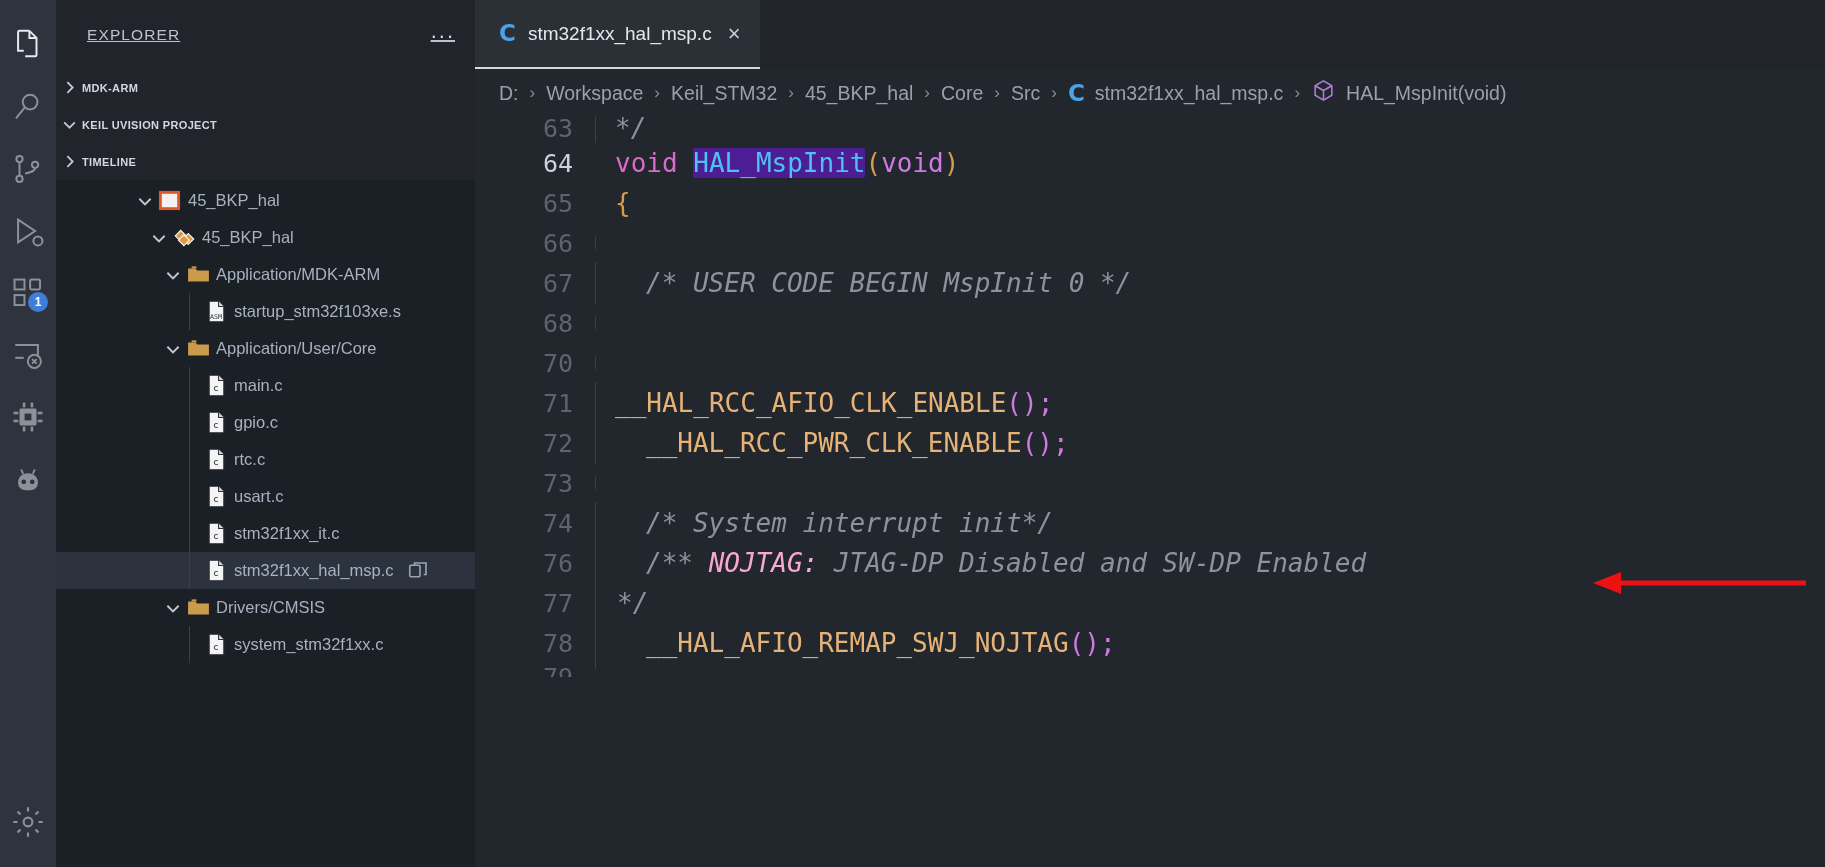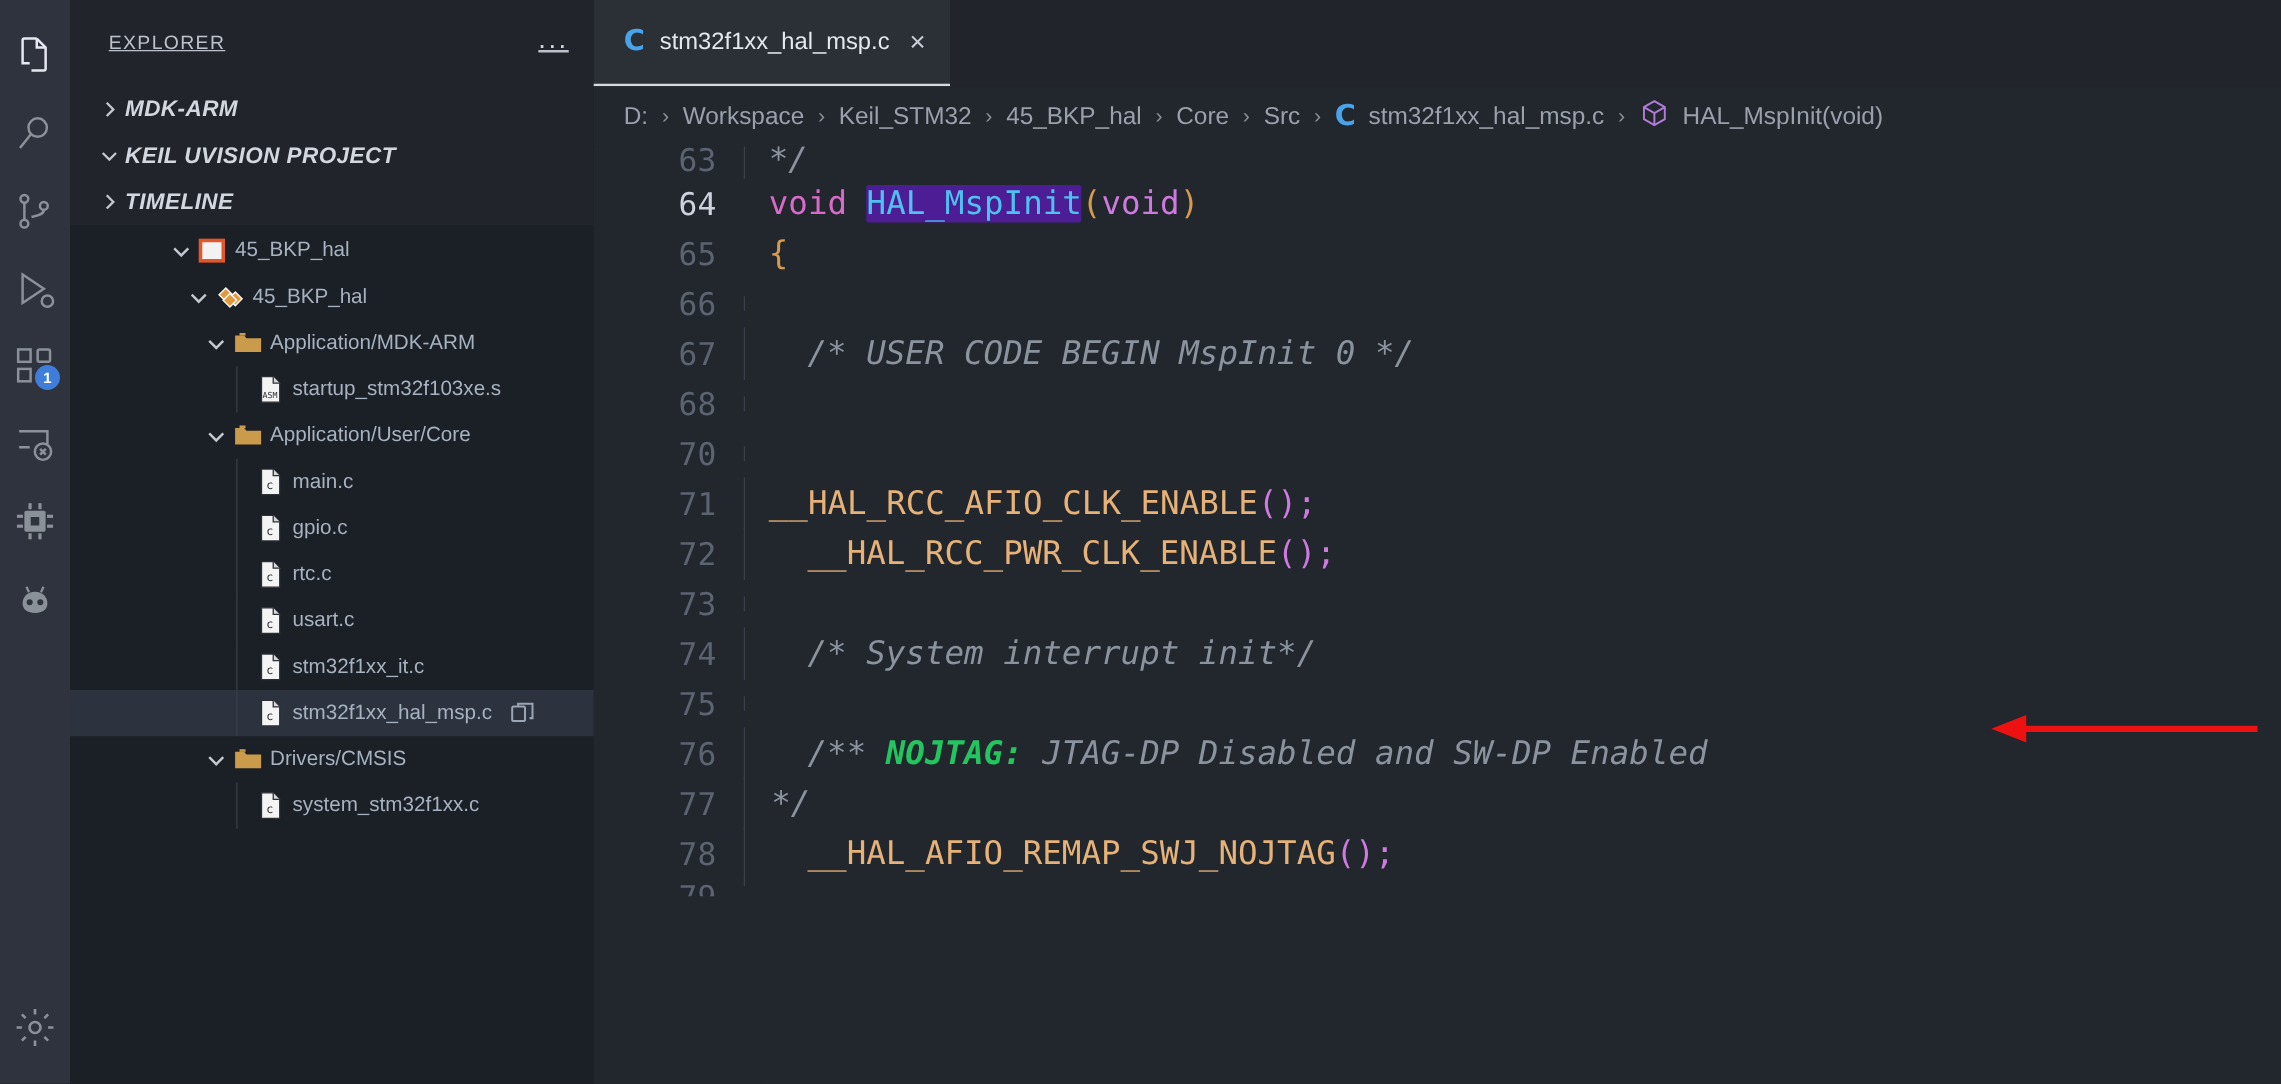--- a/index.html
+++ b/index.html
@@ -54,25 +54,23 @@
     text-decoration: underline;
   }
   .sidebar-header .title { flex: 1 1 auto; }
   .sidebar-header .dots {
     color: #cfd4dc; font-size: 22px; line-height: 10px;
     letter-spacing: 2px; padding-bottom: 8px;
   }
   .section-row {
     height: 37px;
     display: flex; align-items: center;
-    padding-left: 18px;
     color: #d3d8e0;
-    font-size: 18px; font-weight: bold;
+    font-size: 11px; font-weight: bold;
     letter-spacing: .35px;
-    font-style: italic;
   }
   .chev {
     width: 26px; flex: 0 0 26px;
     display: flex; align-items: center; justify-content: center;
     color: #c3c8d1;
   }
   .tree { background: #1b1f26; flex: 1 1 auto; padding-top: 2px; }
   .row {
     height: 37px;
     display: flex; align-items: center;
@@ -153,21 +151,21 @@
   .ctext { position: relative; padding-left: 20px; }
   .indguide {
     position: absolute; left: 0; top: -6px; bottom: -6px; width: 1px;
     background: #3a414c;
   }
   .k-kw { color: #d86bc9; }
   .k-fnhl { color: #4fc1f0; background: #4c1d95; border-radius: 2px; }
   .k-par { color: #d89a4e; }
   .k-parm { color: #cf7ae0; }
   .k-cmt { color: #8b949e; font-style: italic; }
-  .k-tag { color: #22c55e; font-style: italic; font-weight: bold; }
+  .k-tag { color: #f9a8d4; font-style: italic; font-weight: normal; }
   .k-mac { color: #e6b277; }
   .k-brace { color: #d89a4e; }
   .arrow-wrap {
     position: absolute; left: 1118px; top: 452px;
     width: 215px; height: 28px;
   }
 </style>
 </head>
 <body>
 
@@ -580,24 +578,20 @@
       <div class="cline">
         <span class="lnum">73</span>
         <span class="ctext"><span class="indguide"></span></span>
       </div>
 
       <div class="cline">
         <span class="lnum">74</span>
         <span class="ctext"><span class="indguide"></span><span class="k-cmt" style="margin-left:31px">/* System interrupt init*/</span></span>
       </div>
 
-      <div class="cline">
-        <span class="lnum">75</span>
-        <span class="ctext"><span class="indguide"></span></span>
-      </div>
 
       <div class="cline">
         <span class="lnum">76</span>
         <span class="ctext"><span class="indguide"></span><span class="k-cmt" style="margin-left:31px">/** </span><span class="k-tag">NOJTAG:</span><span class="k-cmt"> JTAG-DP Disabled and SW-DP Enabled</span></span>
       </div>
 
       <div class="cline">
         <span class="lnum">77</span>
         <span class="ctext"><span class="indguide"></span><span class="k-cmt" style="margin-left:2px">*/</span></span>
       </div>

